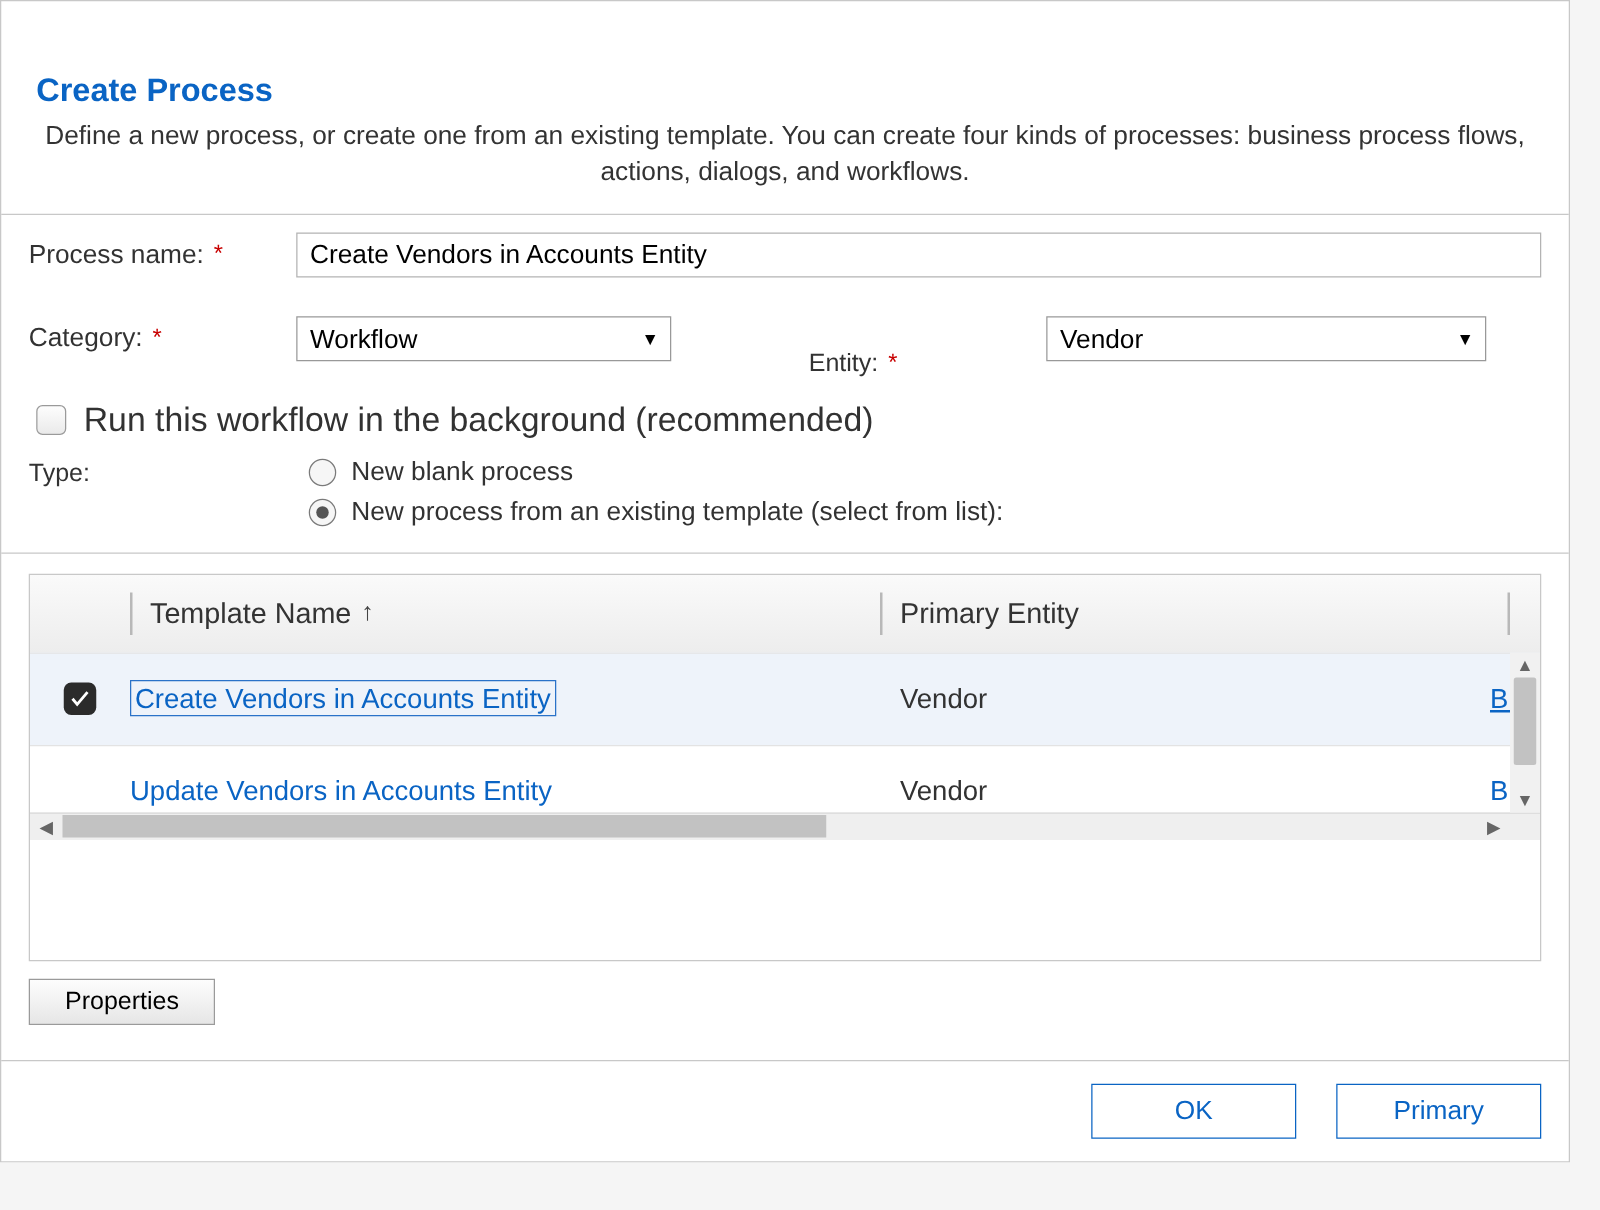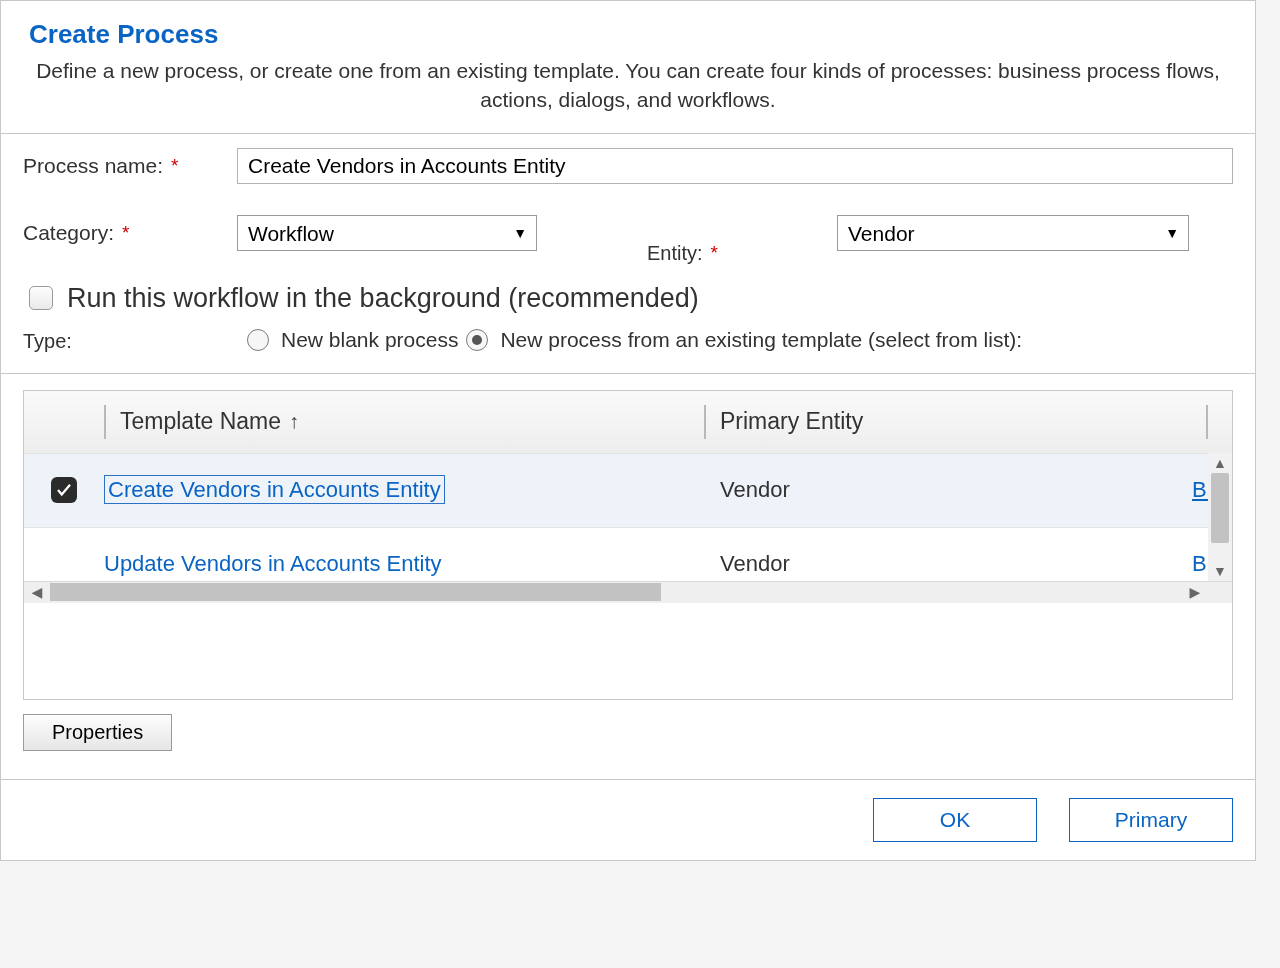--- a/index.html
+++ b/index.html
@@ -11,20 +11,21 @@
     color: #323232;
   }
   .dialog {
     width: 1256px;
     background: #fff;
     border: 1px solid #c8c8c8;
     margin: 0;
   }
   .header {
     padding: 18px 28px 18px 28px;
+    margin-top: 38px;
   }
   .title {
     color: #0a64c4;
     font-weight: 600;
     font-size: 26px;
     margin: 0 0 6px 0;
   }
   .description {
     font-size: 21px;
     color: #333;
@@ -107,21 +108,21 @@
     background: linear-gradient(#fdfdfd, #eaeaea);
   }
   .check-label { font-size: 27px; }
 
   .type-row {
     display: flex;
     align-items: flex-start;
     margin-bottom: 8px;
   }
   .type-label-col { width: 224px; padding-top:2px;}
-  .radios { display: flex; gap: 8px; }
+  .radios { display: flex; flex-direction: column; gap: 8px; }
   .radio-line { display: flex; align-items: center; gap: 12px; font-size: 21px;}
   .radio-outer {
     width: 22px; height: 22px; border: 1px solid #7a7a7a; border-radius: 50%;
     display:flex; align-items:center; justify-content:center; background: #f6f6f6;
   }
   .radio-inner {
     width: 10px; height: 10px; border-radius: 50%; background: #555;
   }
 
   .grid-wrap {

